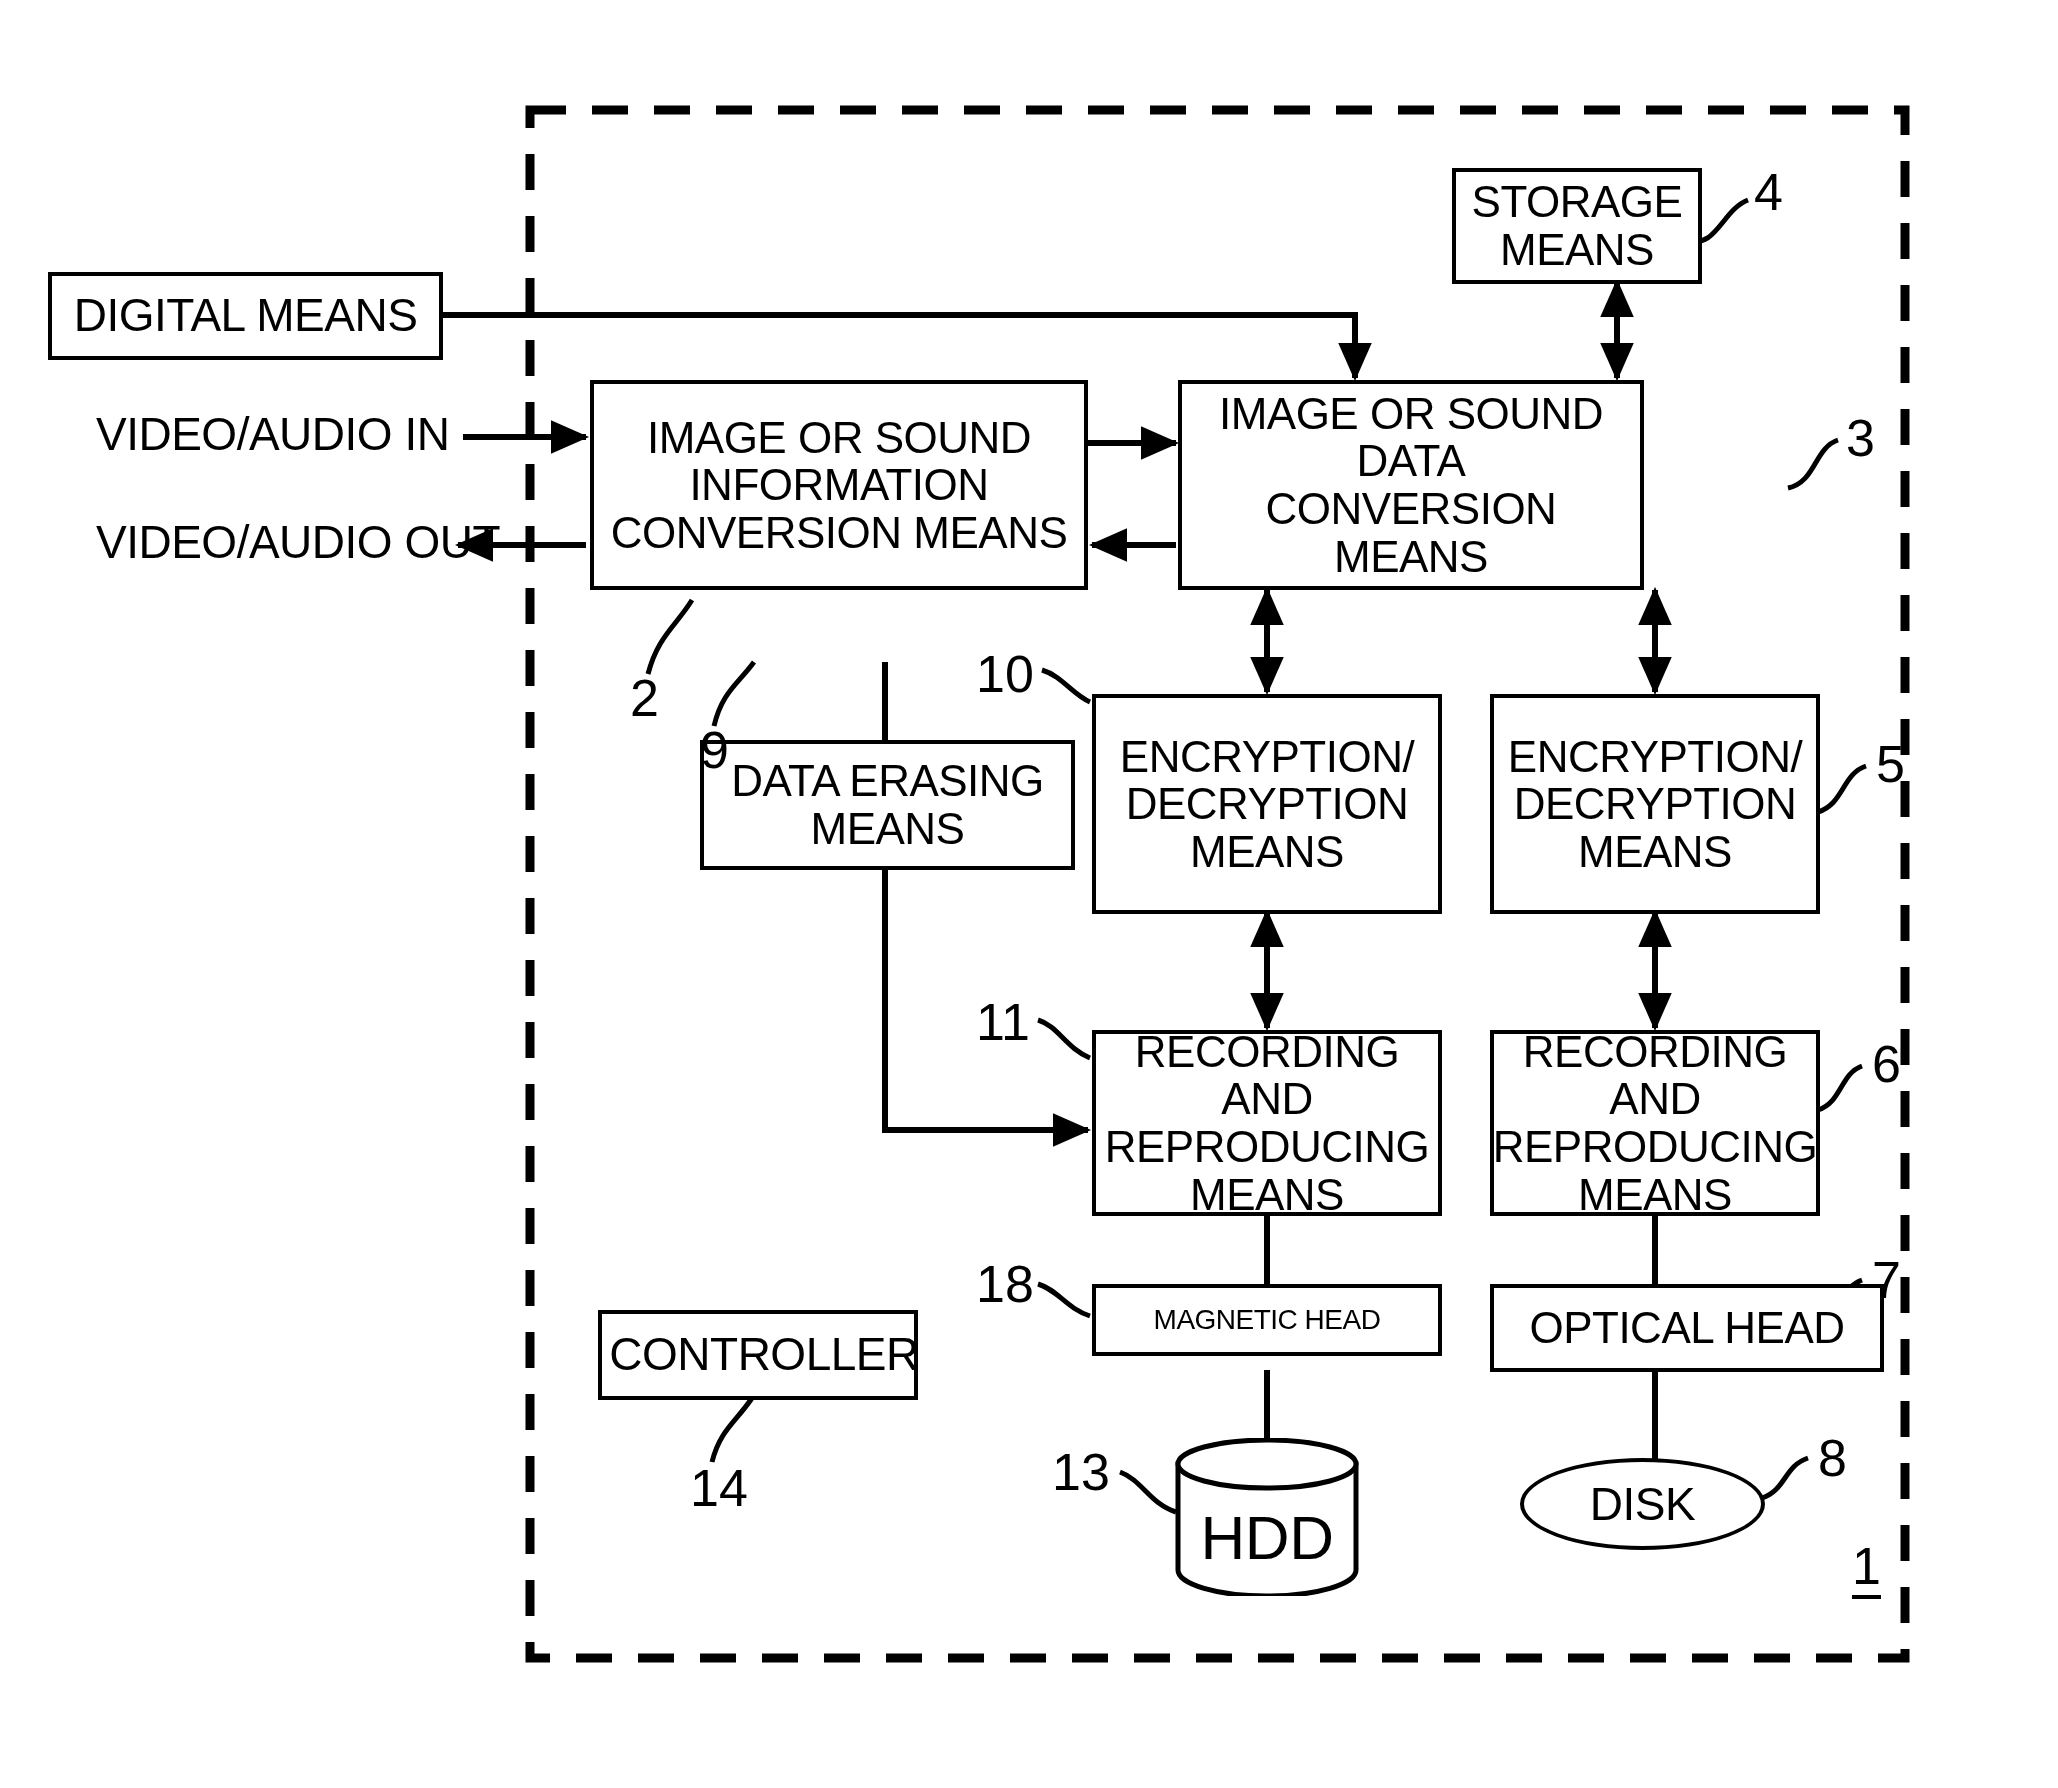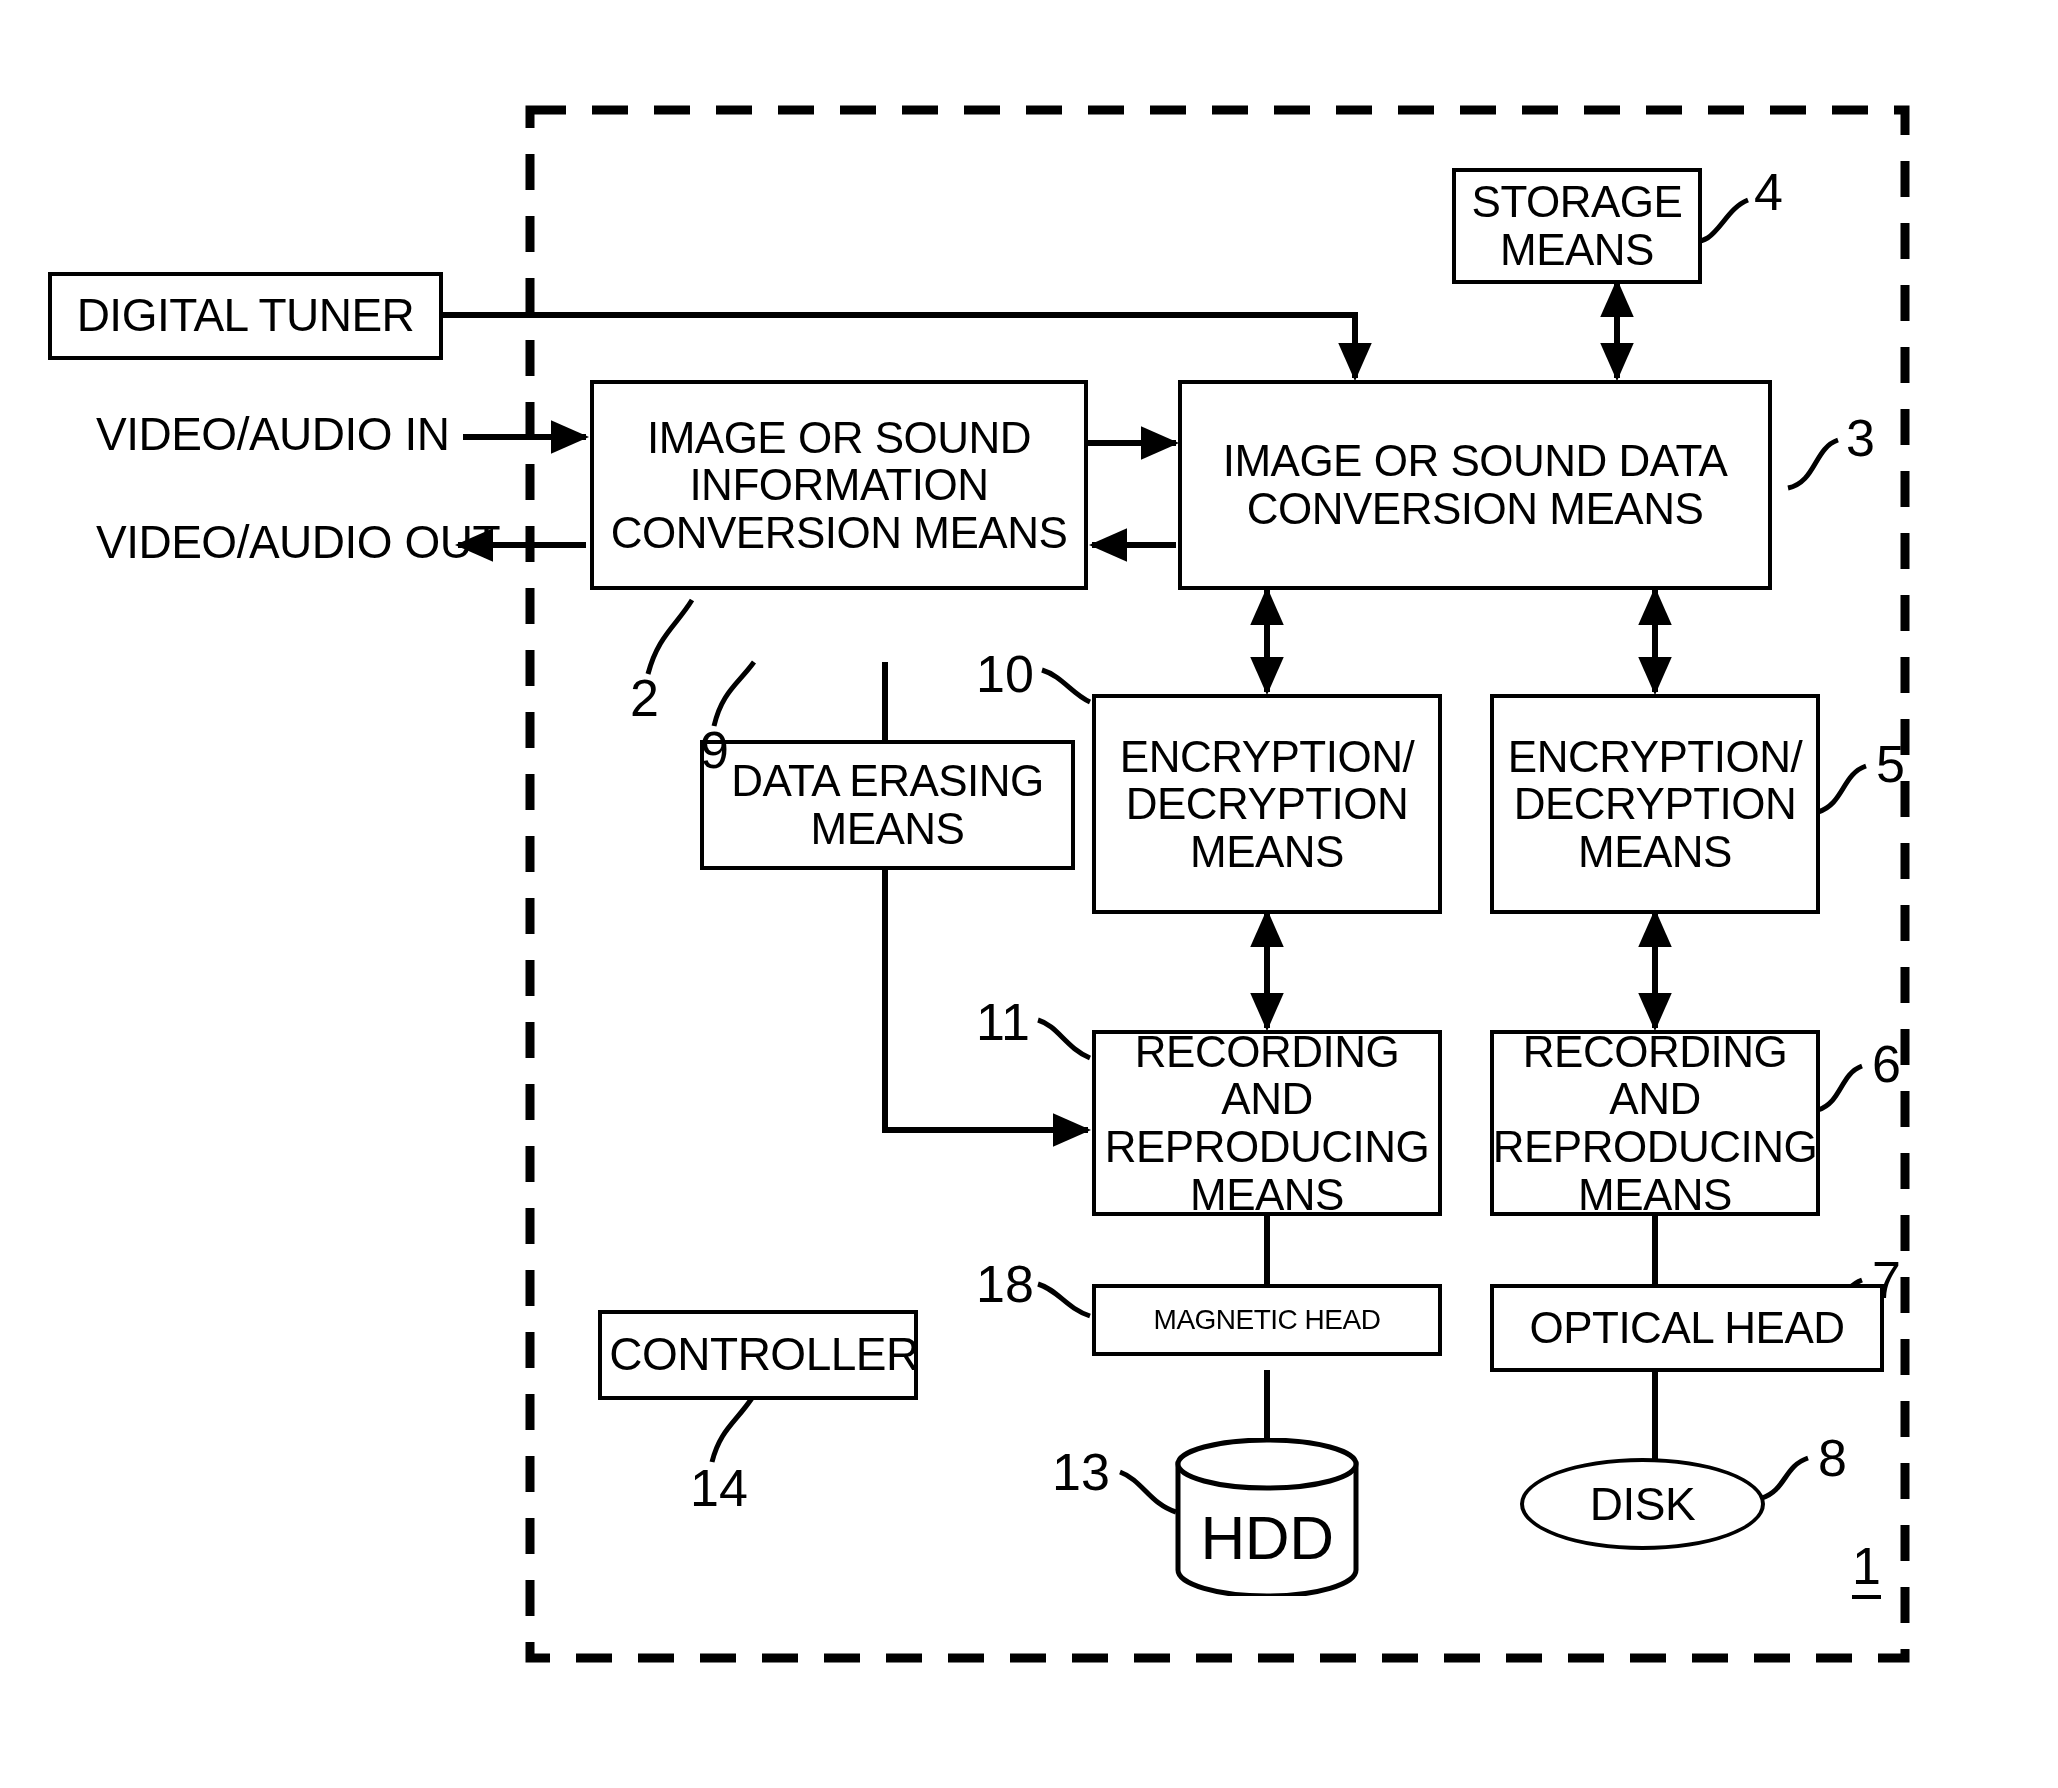--- a/index.html
+++ b/index.html
@@ -133,30 +133,30 @@
     <path d="M 1818,1320 C 1842,1312 1840,1288 1862,1280" fill="none" stroke="#000" stroke-width="5"></path>
     <path d="M 1176,1512 C 1150,1504 1142,1480 1120,1472" fill="none" stroke="#000" stroke-width="5"></path>
     <path d="M 1762,1498 C 1786,1490 1784,1466 1808,1458" fill="none" stroke="#000" stroke-width="5"></path>
     <path d="M 752,1398 C 736,1422 720,1430 712,1462" fill="none" stroke="#000" stroke-width="5"></path>
   </svg>
 
   <div class="ftext" style="left:96px; top:410px; font-size:46px;">VIDEO/AUDIO IN</div>
   <div class="ftext" style="left:96px; top:518px; font-size:46px;">VIDEO/AUDIO OUT</div>
 
   <div class="box" style="left:48px; top:272px; width:395px; height:88px; font-size:46px;">
-    <span class="lbl">DIGITAL TUNER</span>
+    <span class="lbl">DIGITAL MEANS</span>
   </div>
 
   <div class="box" style="left:590px; top:380px; width:498px; height:210px; font-size:44px;">
     <span class="lbl">IMAGE OR SOUND
 INFORMATION
 CONVERSION MEANS</span>
   </div>
 
-  <div class="box" style="left:1178px; top:380px; width:594px; height:210px; font-size:44px;">
+  <div class="box" style="left:1178px; top:380px; width:466px; height:210px; font-size:44px;">
     <span class="lbl">IMAGE OR SOUND DATA
 CONVERSION MEANS</span>
   </div>
 
   <div class="box" style="left:1452px; top:168px; width:250px; height:116px; font-size:44px;">
     <span class="lbl">STORAGE
 MEANS</span>
   </div>
 
   <div class="box" style="left:700px; top:740px; width:375px; height:130px; font-size:44px;">

